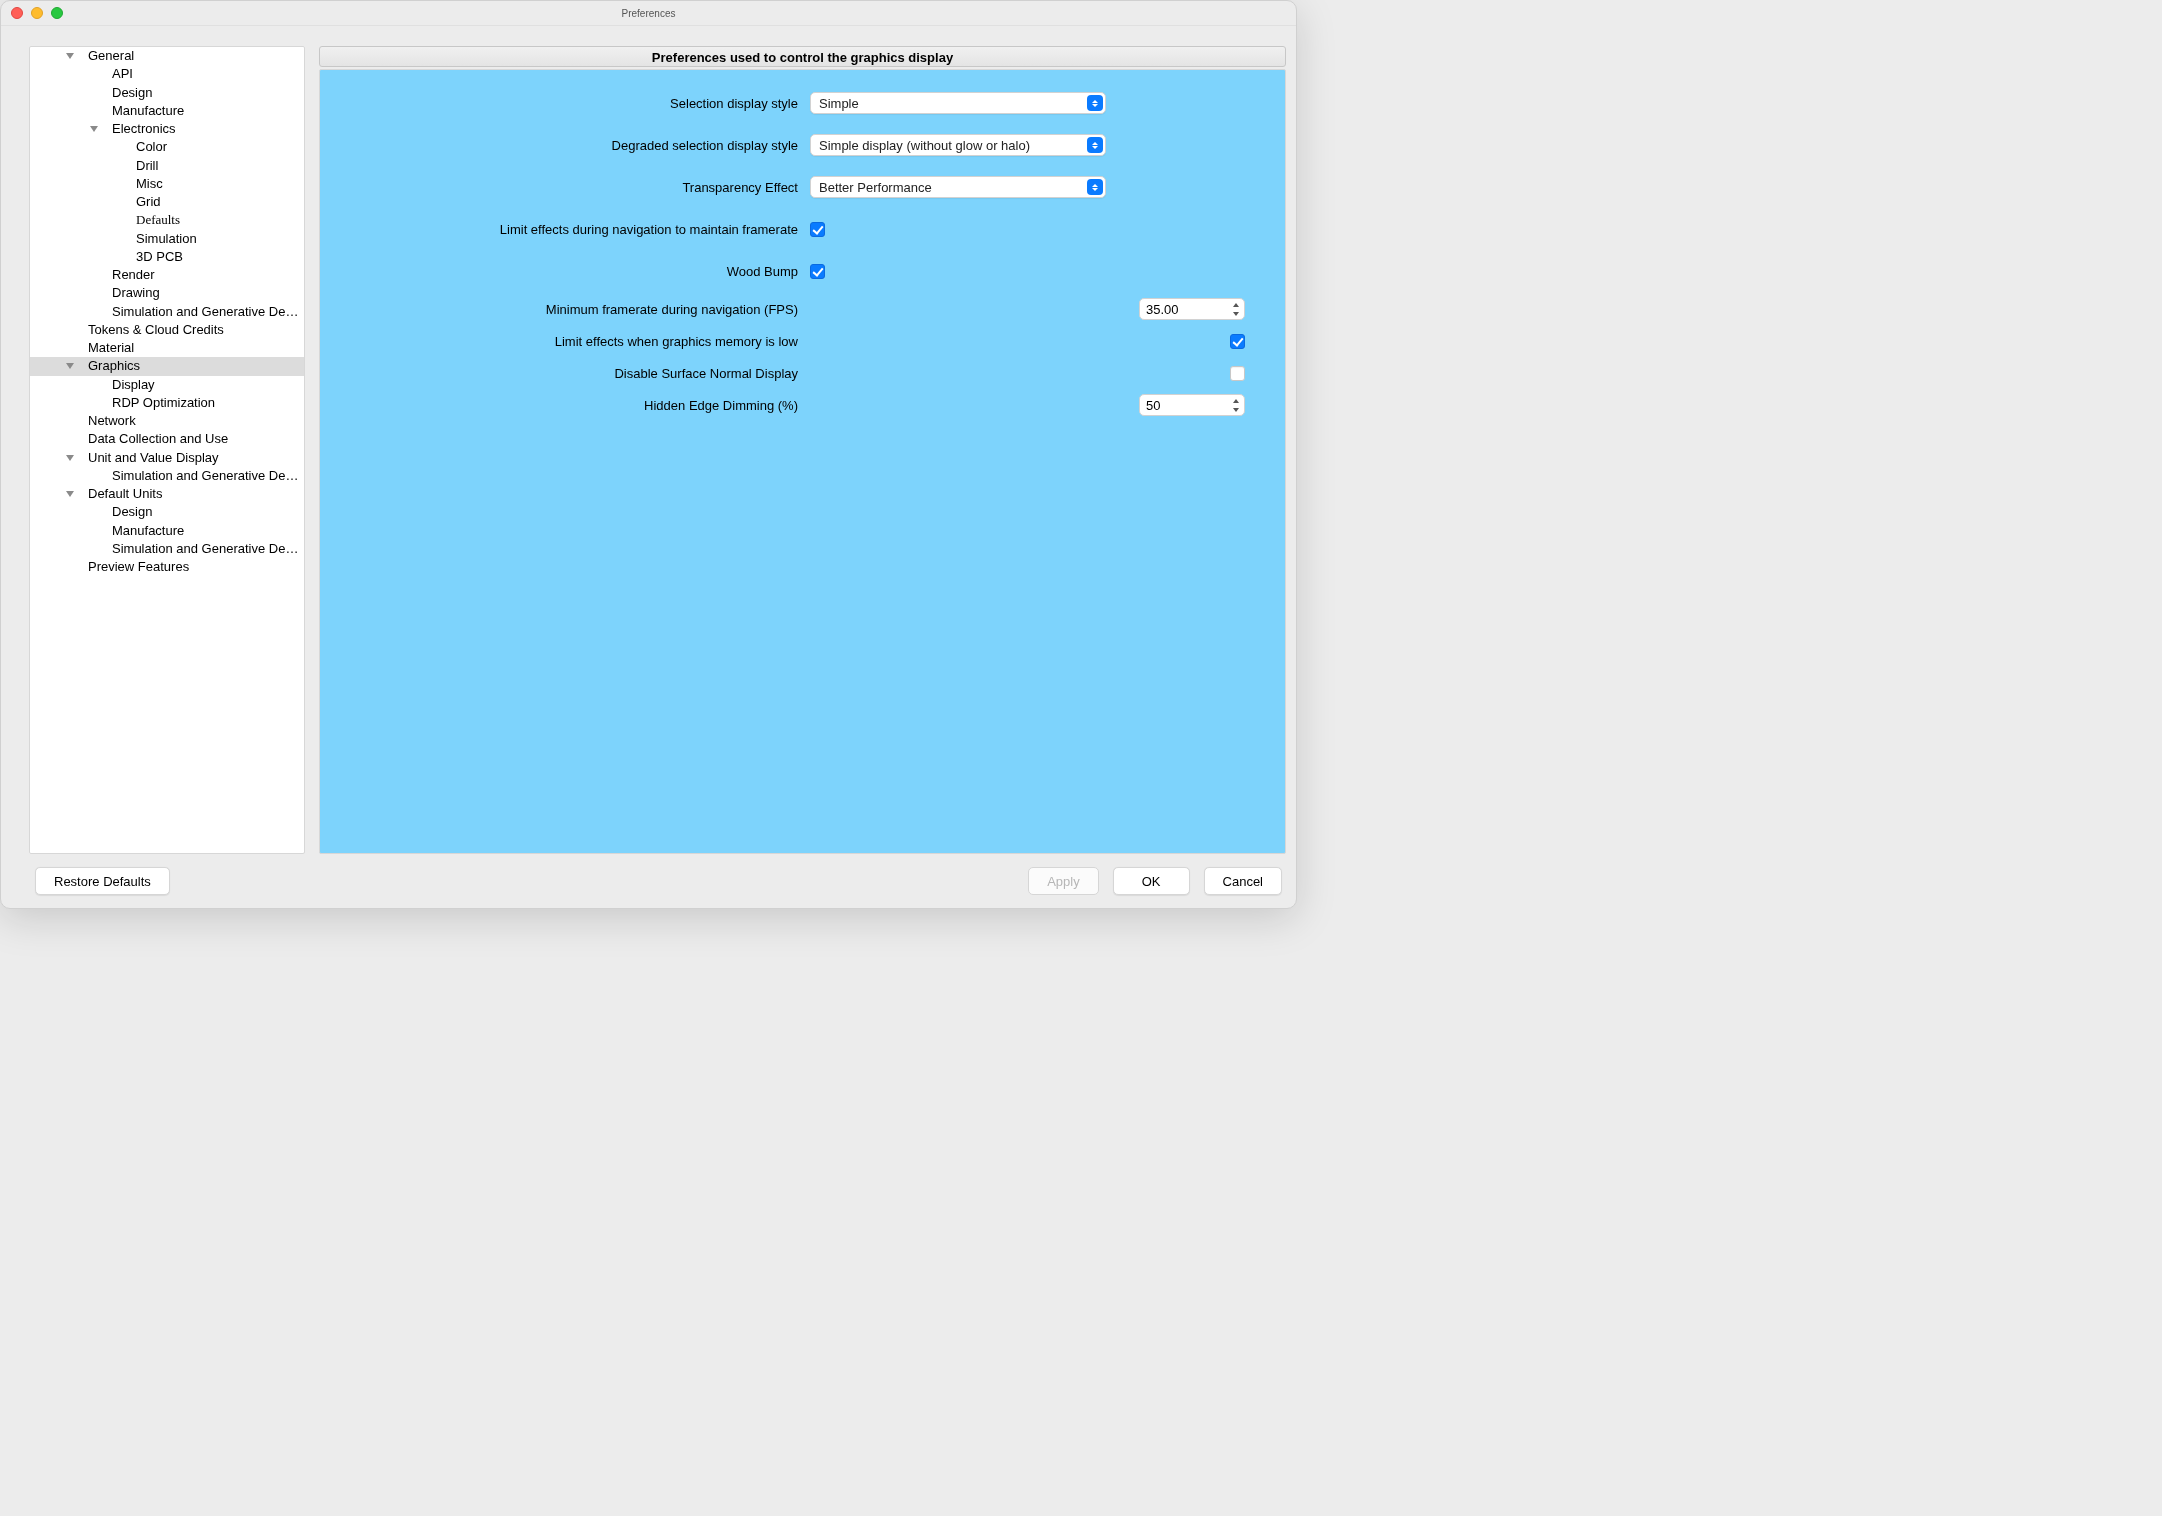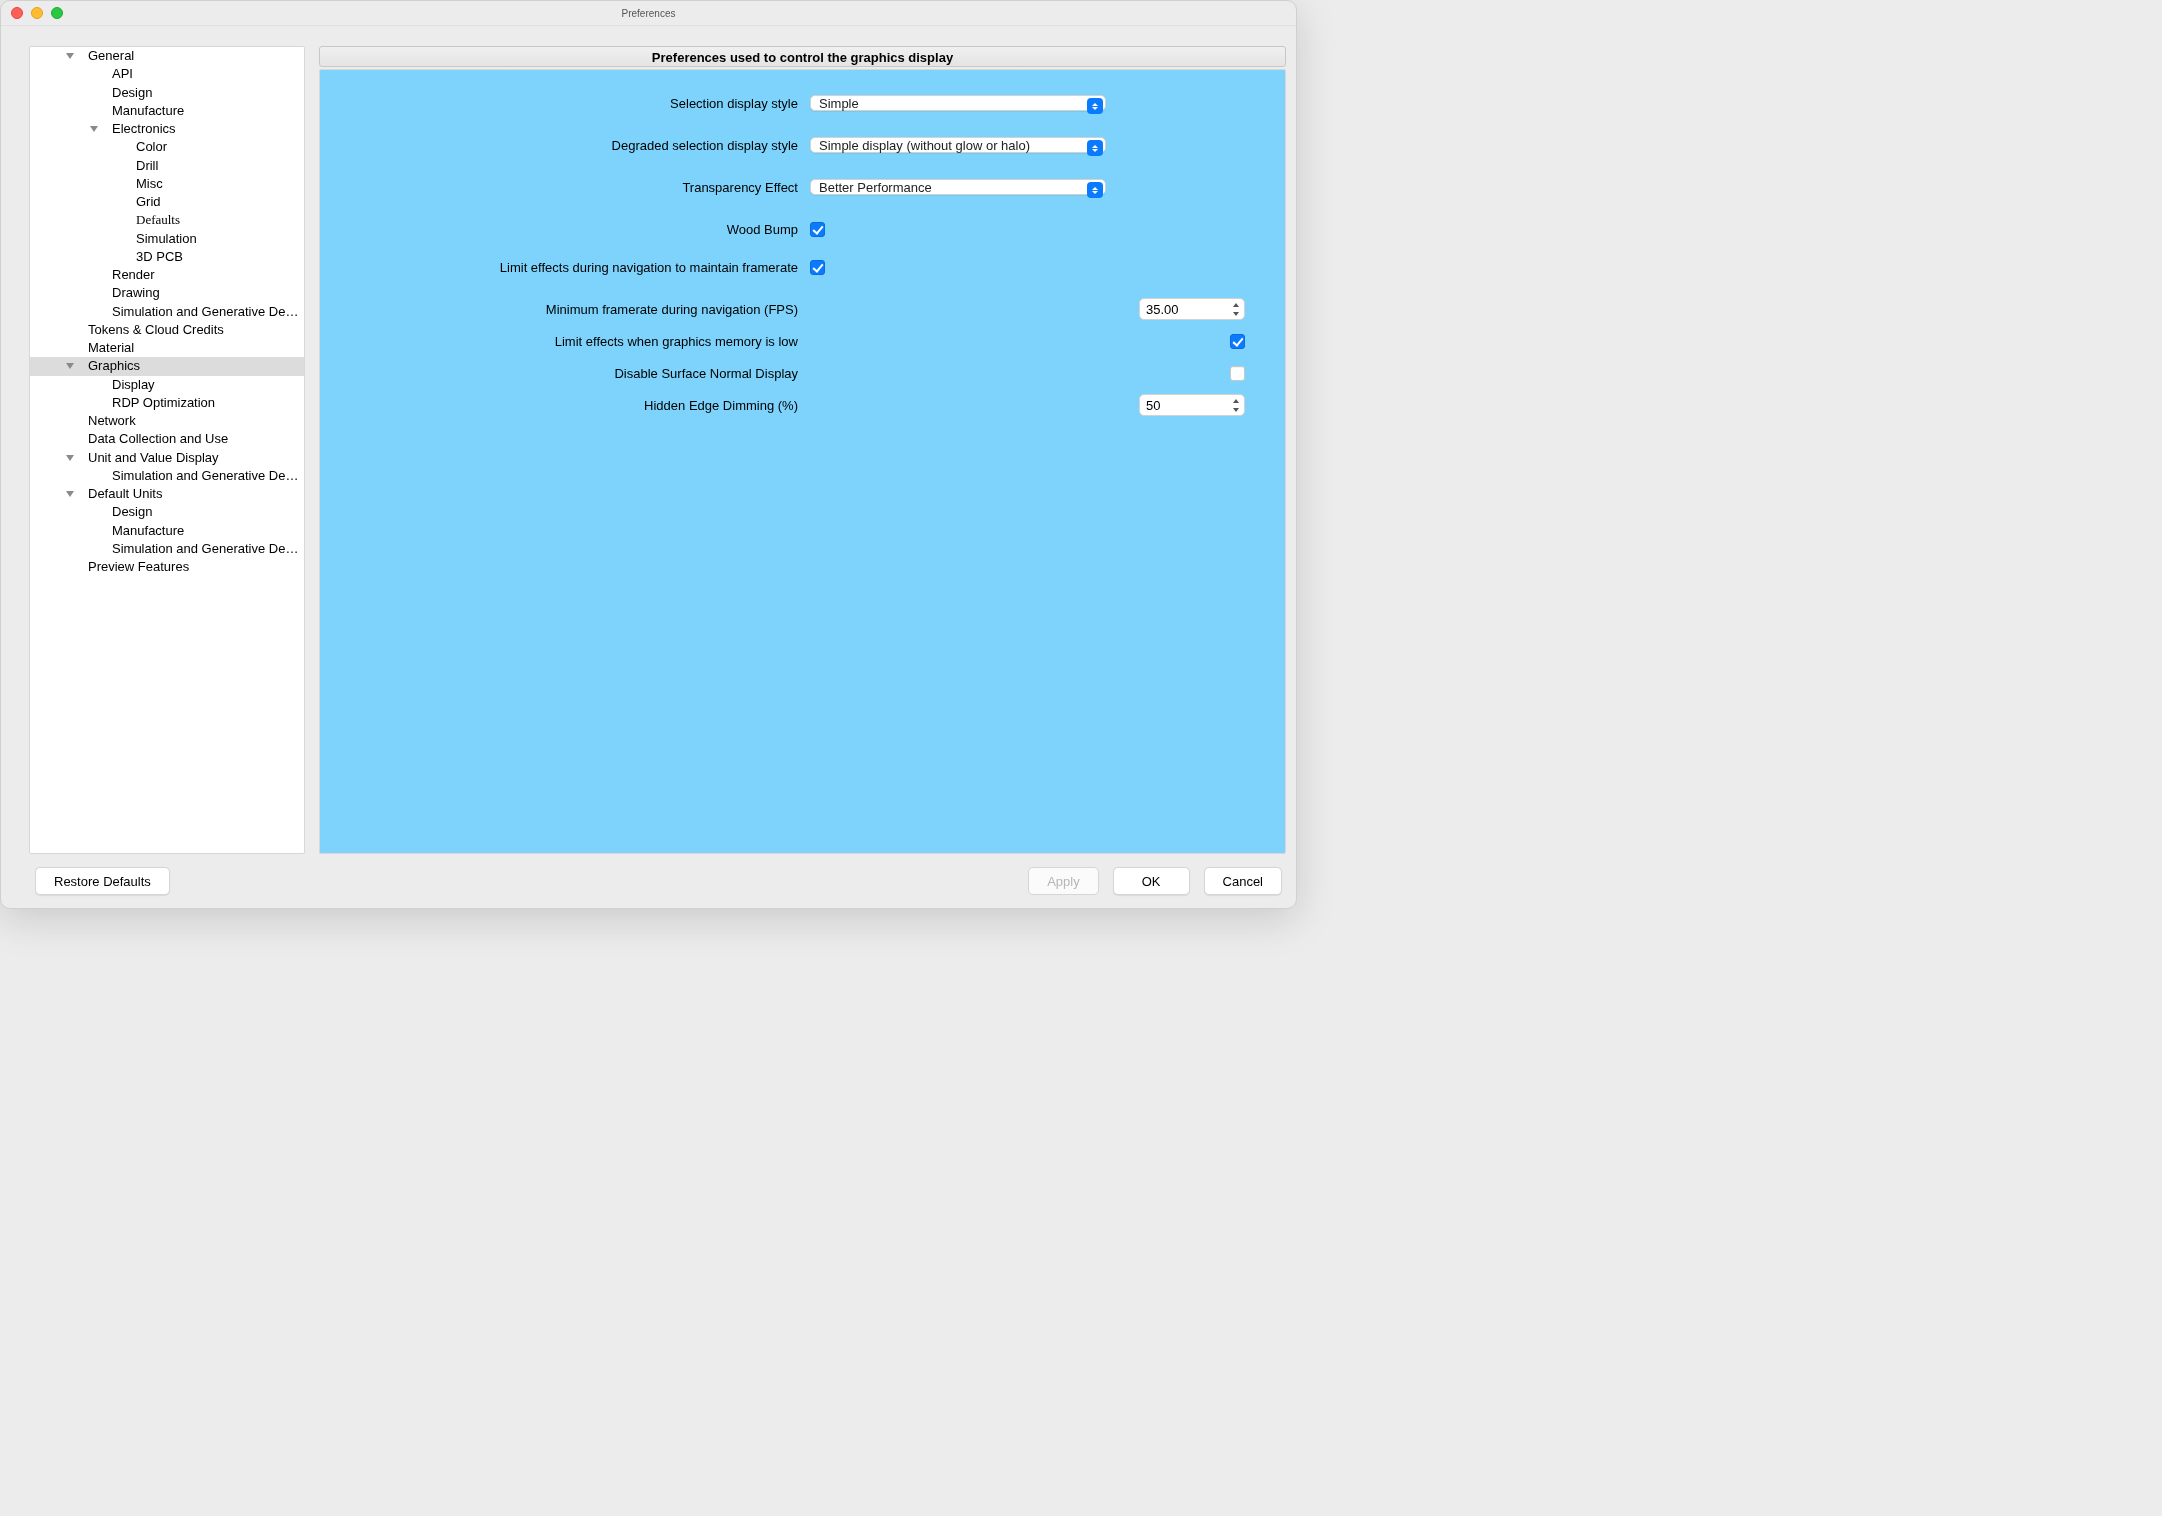--- a/index.html
+++ b/index.html
@@ -121,21 +121,21 @@
     width:490px;
     flex:0 0 490px;
     text-align:right;
     font-size:13px;
     padding-right:12px;
     color:#000;
   }
   .select-wrap {
     position:relative;
     width:296px;
-    height:16px;
+    height:22px;
     display:flex;
     align-items:center;
     background:#fff;
     border:1px solid #d2d2d2;
     border-radius:5px;
     padding:0 22px 0 8px;
     font-size:13px;
     box-shadow: 0 0.5px 1px rgba(0,0,0,0.06);
     cursor:default;
   }
@@ -330,27 +330,27 @@
         </div>
 
         <div class="form-row">
           <div class="form-label">Transparency Effect</div>
           <div class="select-wrap">
             <span>Better Performance</span>
             <span class="select-btn"></span>
           </div>
         </div>
 
+        <div class="form-row" style="margin-bottom:16px;">
+          <div class="form-label">Limit effects during navigation to maintain framerate</div>
+          <div class="checkbox checked"></div>
+        </div>
+
         <div class="form-row" style="margin-bottom:12px;">
           <div class="form-label">Wood Bump</div>
-          <div class="checkbox checked"></div>
-        </div>
-
-        <div class="form-row" style="margin-bottom:16px;">
-          <div class="form-label">Limit effects during navigation to maintain framerate</div>
           <div class="checkbox checked"></div>
         </div>
 
         <div class="form-row tight">
           <div class="form-label">Minimum framerate during navigation (FPS)</div>
           <div class="spinner">
             <input value="35.00" style="">
             <div class="spin-btns">
               <div>
                   <span class="arr-up"></span>

